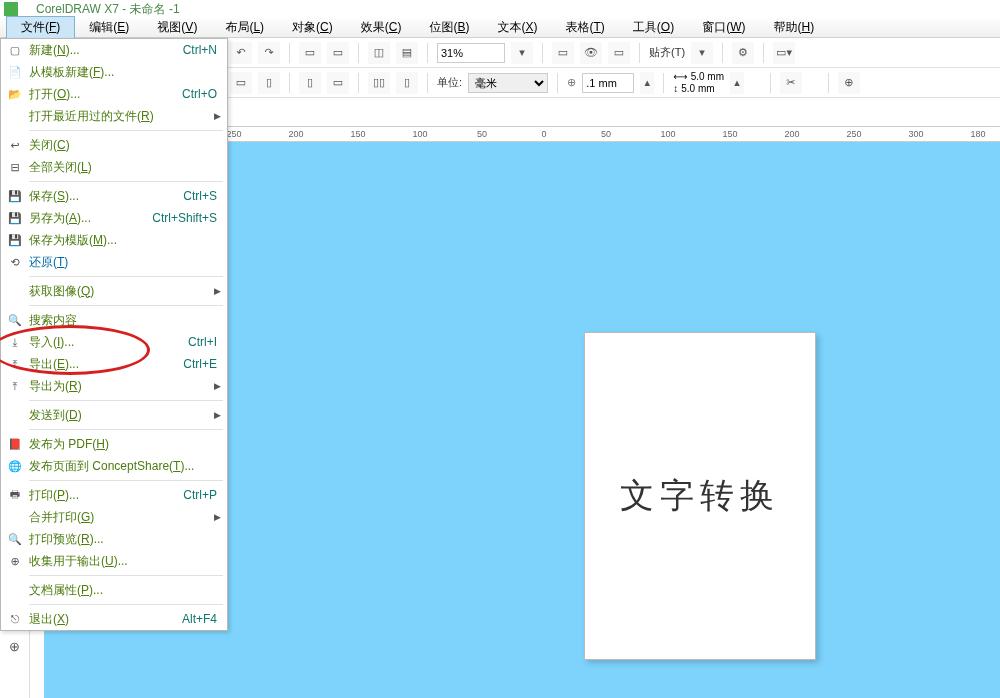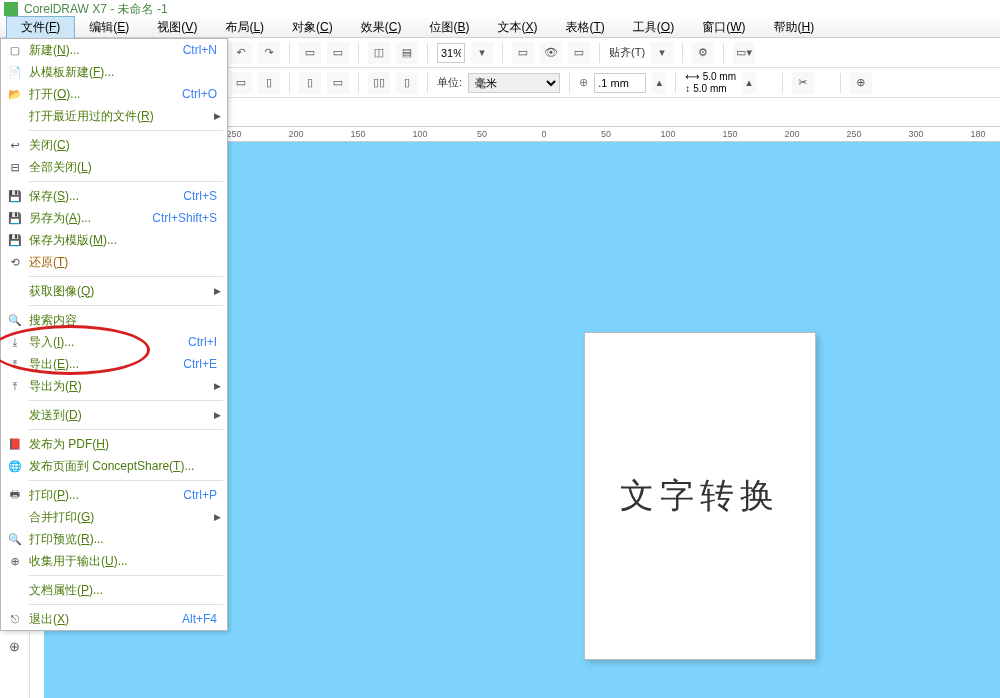--- a/index.html
+++ b/index.html
@@ -1,18 +1,18 @@
 <!DOCTYPE html>
 <html><head>
 <meta charset="utf-8">
 <style>
 * { margin: 0; padding: 0; box-sizing: border-box; font-family: "Microsoft YaHei", sans-serif; }
 body { background: #fff; width: 1000px; height: 698px; overflow: hidden; position: relative; font-size: 12px; }
 
-.titlebar { height: 18px; background: #fff; display: flex; align-items: center; padding-left: 4px; gap: 6px; }
+.titlebar { height: 18px; background: #fff; display: flex; align-items: center; padding-left: 4px; gap: 18px; }
 .app-icon { width: 14px; height: 14px; background: #4CAF50; display: inline-block; }
 .title-text { color: #4a8a4a; font-size: 12px; }
 
 .menubar { height: 20px; background: linear-gradient(#fdfdfd,#f0f0f0); border-bottom: 1px solid #d0d0d0; display: flex; align-items: center; padding-left: 6px; }
 .menubar .menu-item { padding: 2px 14px; font-size: 12px; cursor: pointer; }
 .menubar .menu-item.active { background: #cde6f7; border: 1px solid #7eb4d6; }
 
 .toolbar-row { height: 30px; border-bottom: 1px solid #e0e0e0; display: flex; align-items: center; padding-left: 230px; gap: 6px; }
 .tb-btn { width: 22px; height: 22px; border: 1px solid transparent; background: #f8f8f8; display: flex; align-items: center; justify-content: center; font-size: 11px; color: #555; }
 .tb-sep { width: 1px; height: 20px; background: #ddd; margin: 0 3px; }
@@ -20,22 +20,22 @@
 .tb-select { height: 20px; border: 1px solid #ccc; font-size: 11px; padding: 0 2px; }
 .tb-label { font-size: 11px; color: #333; }
 .dim-stack { display: flex; flex-direction: column; gap: 1px; font-size: 10px; }
 .dim-stack .row { display: flex; align-items: center; gap: 3px; }
 
 .dropdown-menu { position: absolute; left: 0; top: 38px; width: 228px; background: #fff; border: 1px solid #b8b8b8; box-shadow: 2px 2px 4px rgba(0,0,0,0.15); z-index: 100; }
 .dd-item { display: flex; align-items: center; height: 22px; padding-right: 10px; position: relative; cursor: pointer; }
 .dd-icon { width: 28px; display: flex; align-items: center; justify-content: center; }
 .dd-icon span { width: 16px; height: 16px; display: inline-flex; align-items: center; justify-content: center; font-size: 11px; color: #555; }
 .dd-label { flex: 1; font-size: 12px; color: #4d7c0f; }
-.dd-label.disabled { color: #a16207; }
-.dd-shortcut { font-size: 12px; color: #3b82f6; }
+.dd-label.disabled { color: #0369a1; }
+.dd-shortcut { font-size: 12px; color: #0f766e; }
 .dd-arrow { position: absolute; right: 6px; font-size: 9px; color: #555; }
 .dd-sep { height: 1px; background: #e0e0e0; margin: 3px 4px 3px 28px; }
 
 .red-circle { position: absolute; left: -10px; top: 325px; width: 160px; height: 50px; border: 3px solid #d62020; border-radius: 50%; z-index: 200; pointer-events: none; }
 
 .ruler-h { position: absolute; left: 228px; top: 126px; right: 0; height: 16px; border-top: 1px solid #ccc; border-bottom: 1px solid #ccc; display: flex; font-size: 9px; color: #666; }
 .ruler-tick { position: absolute; top: 2px; text-align: center; transform: translateX(-50%); }
 
 .canvas-area { position: absolute; left: 44px; top: 142px; right: 0; bottom: 0; background: #7dd3fc; }
 .page { position: absolute; left: 540px; top: 190px; width: 232px; height: 328px; background: #fff; border: 1px solid #bbb; box-shadow: 3px 3px 6px rgba(0,0,0,0.18); display: flex; align-items: center; justify-content: center; }
@@ -75,21 +75,21 @@
 <div class="toolbar-row">
   <div class="tb-btn">↶</div>
   <div class="tb-btn">↷</div>
   <div class="tb-sep"></div>
   <div class="tb-btn">▭</div>
   <div class="tb-btn">▭</div>
   <div class="tb-sep"></div>
   <div class="tb-btn">◫</div>
   <div class="tb-btn">▤</div>
   <div class="tb-sep"></div>
-  <input class="tb-input" style="width: 28px;" value="31%">
+  <input class="tb-input" style="width: 68px;" value="31%">
   <div class="tb-btn">▾</div>
   <div class="tb-sep"></div>
   <div class="tb-btn">▭</div>
   <div class="tb-btn">👁</div>
   <div class="tb-btn">▭</div>
   <div class="tb-sep"></div>
   <span class="tb-label">贴齐(T)</span>
   <div class="tb-btn">▾</div>
   <div class="tb-sep"></div>
   <div class="tb-btn">⚙</div>
@@ -101,21 +101,21 @@
   <div class="tb-btn">▭</div>
   <div class="tb-btn">▯</div>
   <div class="tb-sep"></div>
   <div class="tb-btn">▯</div>
   <div class="tb-btn">▭</div>
   <div class="tb-sep"></div>
   <div class="tb-btn">▯▯</div>
   <div class="tb-btn">▯</div>
   <div class="tb-sep"></div>
   <span class="tb-label">单位:</span>
-  <select class="tb-select" style="width:92px">
+  <select class="tb-select" style="width:80px">
     <option>毫米</option>
   </select>
   <div class="tb-sep"></div>
   <span style="font-size:11px;color:#777">⊕</span>
   <input class="tb-input" style="width: 52px;" value=".1 mm">
   <div class="tb-btn" style="width:14px">▴</div>
   <div class="tb-sep"></div>
   <div class="dim-stack">
     <div class="row">
         <span>⟷</span>

